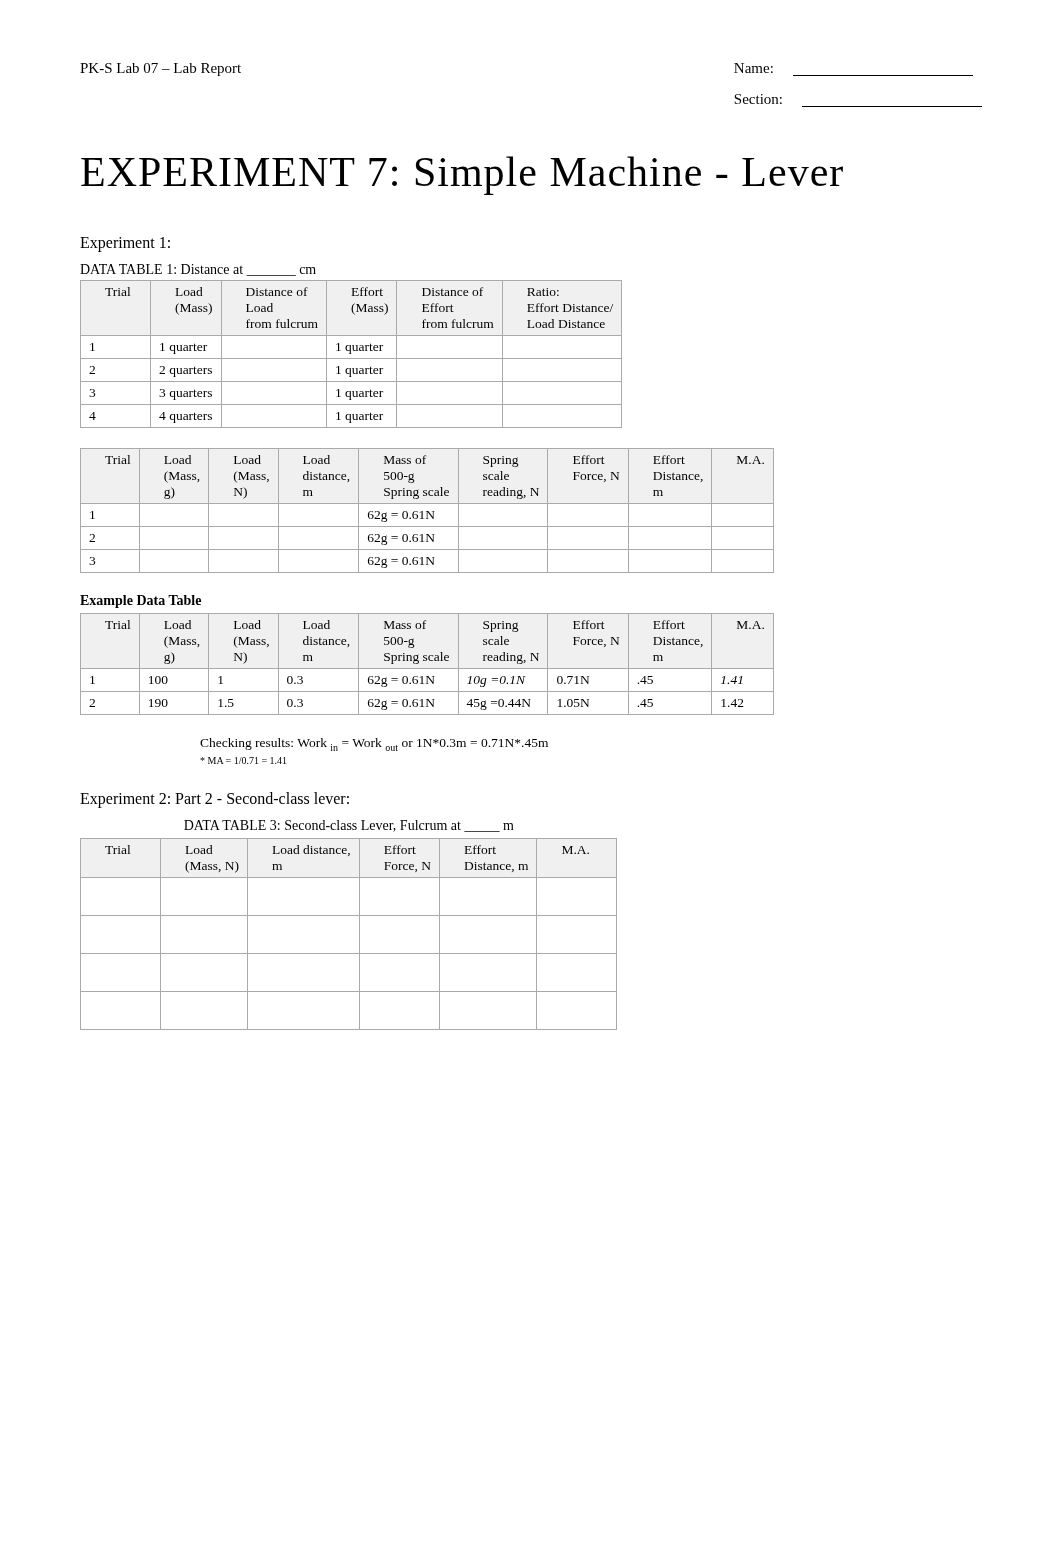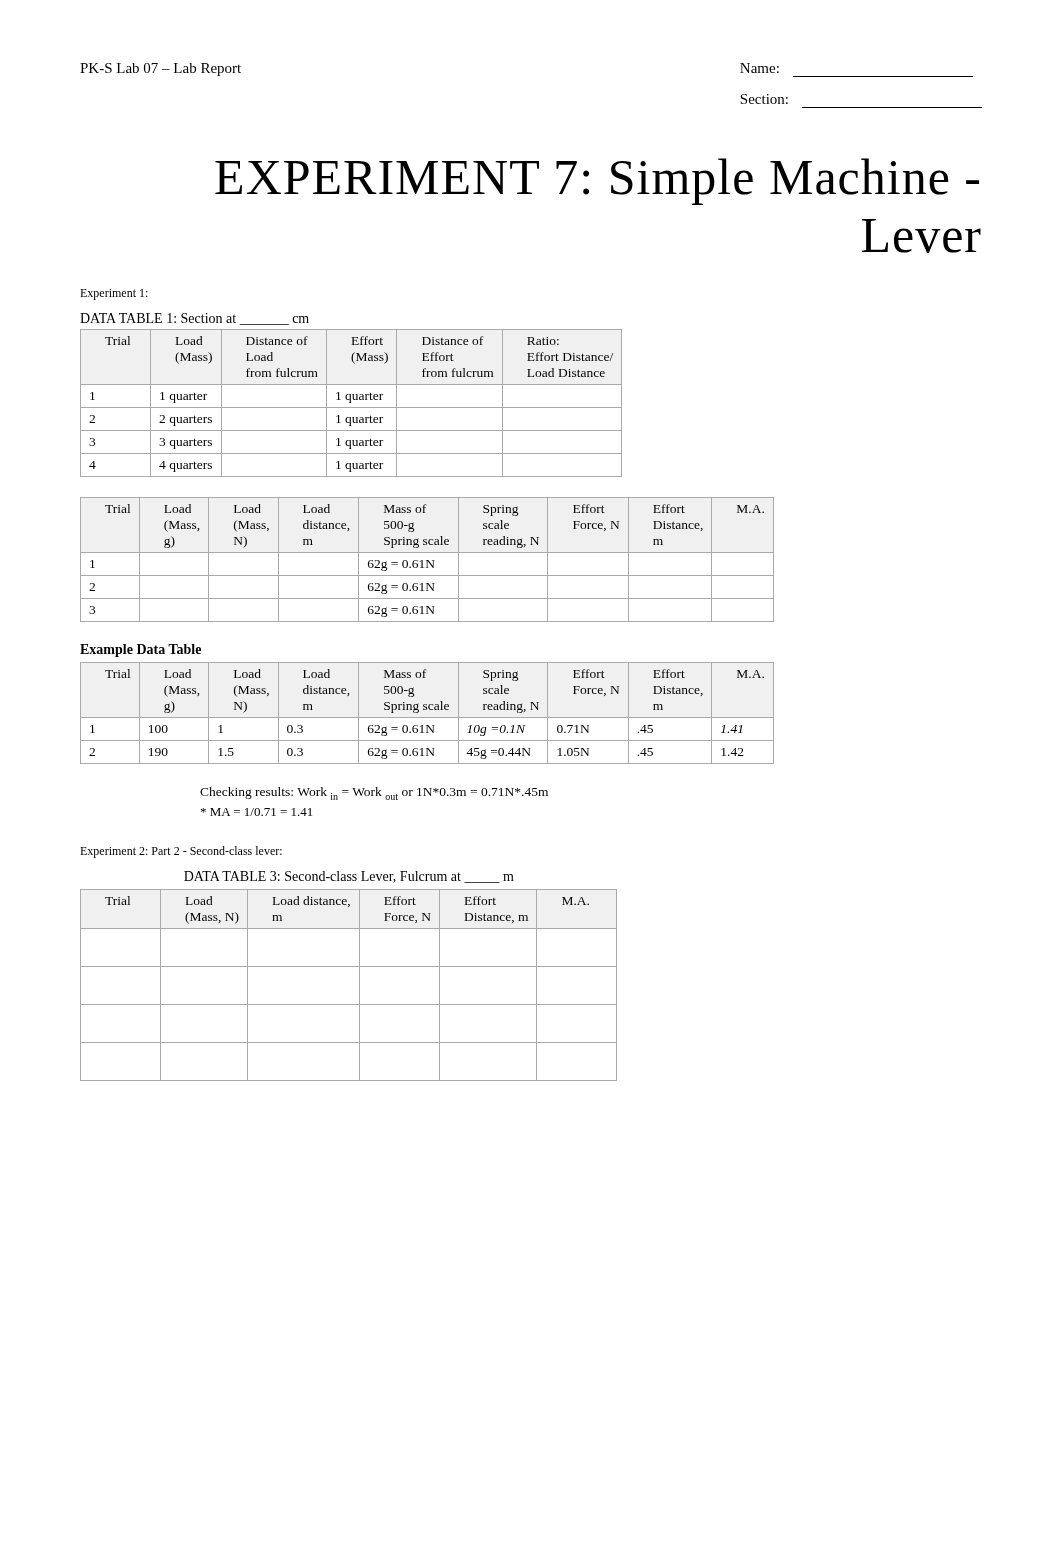--- a/index.html
+++ b/index.html
@@ -22,38 +22,38 @@
       font-size: 15px;
     }
     .header-right {
       display: flex;
       flex-direction: column;
       gap: 14px;
       font-size: 15px;
     }
     .header-field {
       display: flex;
-      align-items: flex-end;
-      gap: 13px;
+      align-items: flex-start;
+      gap: 19px;
     }
     .underline-field {
       display: inline-block;
       border-bottom: 1px solid #000;
       min-width: 180px;
       height: 16px;
     }
     .main-title {
-      text-align: right;
-      font-size: 50px;
+      text-align: left;
+      font-size: 42px;
       font-weight: normal;
-      margin: 40px 0 22px 0;
+      margin: 40px 0 38px 0;
       letter-spacing: 1px;
     }
     .section-heading {
-      font-size: 12px;
+      font-size: 16px;
       font-weight: normal;
       margin: 18px 0 10px 0;
     }
     .data-table-title {
       font-size: 14px;
       font-weight: normal;
       margin-bottom: 2px;
     }
     table {
       border-collapse: collapse;
@@ -77,21 +77,21 @@
     .example-heading {
       font-size: 14px;
       font-weight: bold;
       margin: 16px 0 4px 0;
     }
     .checking-row {
       font-size: 13.5px;
       margin: 4px 0 2px 120px;
     }
     .ma-row {
-      font-size: 13px;
+      font-size: 10px;
       margin: 2px 0 0 120px;
     }
     sub, sup { font-size: 10px; }
     .table3-wrapper {
       display: flex;
       justify-content: flex-start;
       margin-top: 10px;
     }
   </style>
 </head>
@@ -109,21 +109,21 @@
       <span class="underline-field"></span>
     </div>
   </div>
 </div>
 
 <h1 class="main-title">EXPERIMENT 7:    Simple Machine - Lever</h1>
 
 <div>
   <p class="section-heading">Experiment 1:</p>
   <div class="table-wrapper">
-    <p class="data-table-title">DATA TABLE 1: Section at _______ cm</p>
+    <p class="data-table-title">DATA TABLE 1: Distance at _______ cm</p>
     <table>
       <thead>
         <tr>
           <td>Trial</td>
           <td>Load<br>(Mass)</td>
           <td>Distance of<br>Load<br>from fulcrum</td>
           <td>Effort<br>(Mass)</td>
           <td>Distance of<br>Effort<br>from fulcrum</td>
           <td>Ratio:<br>Effort Distance/<br>Load Distance</td>
         </tr>

